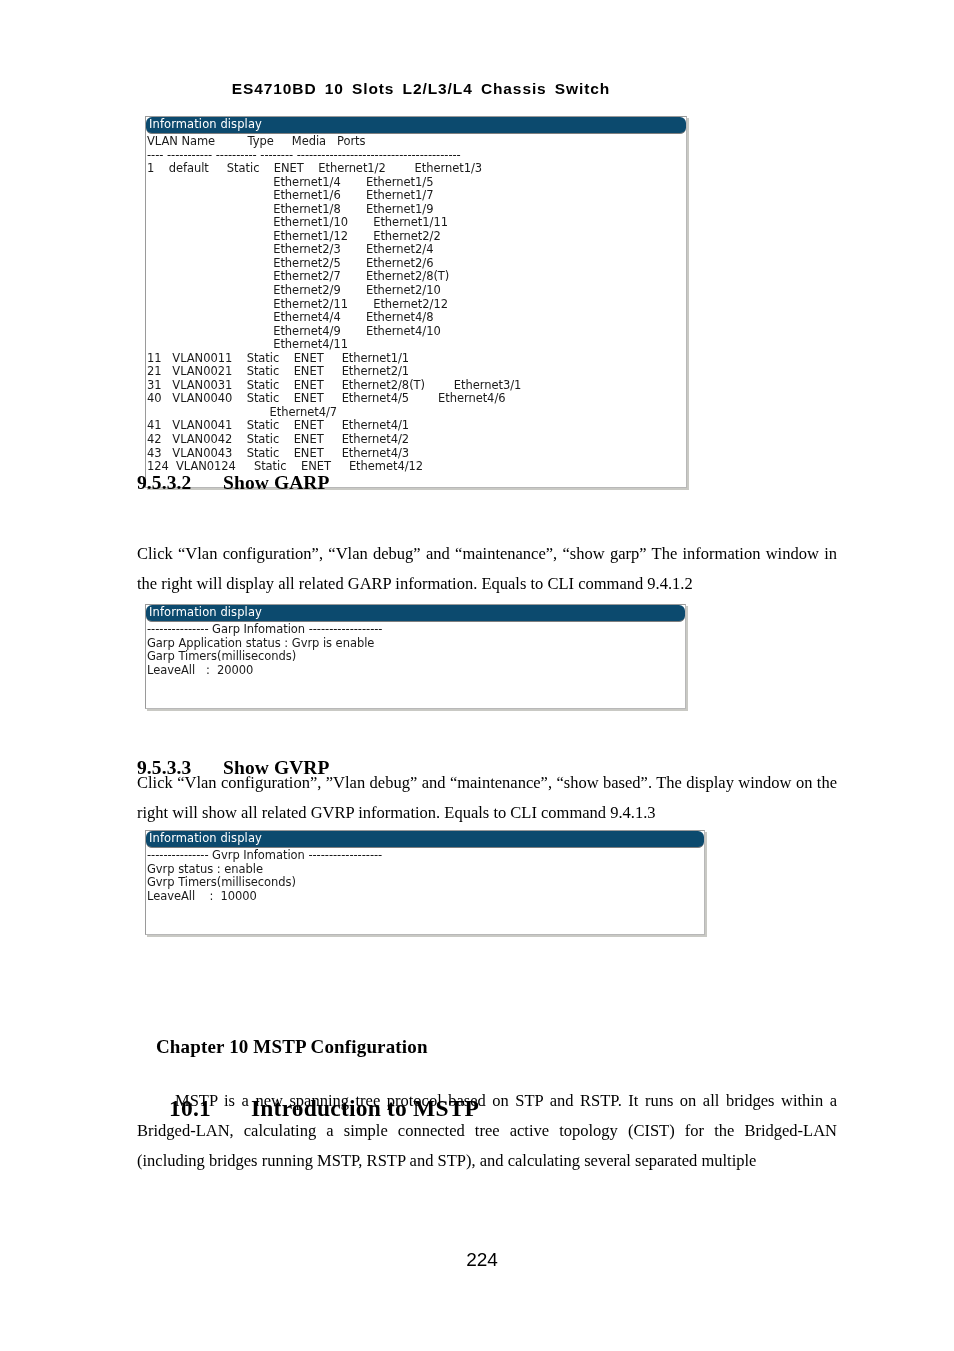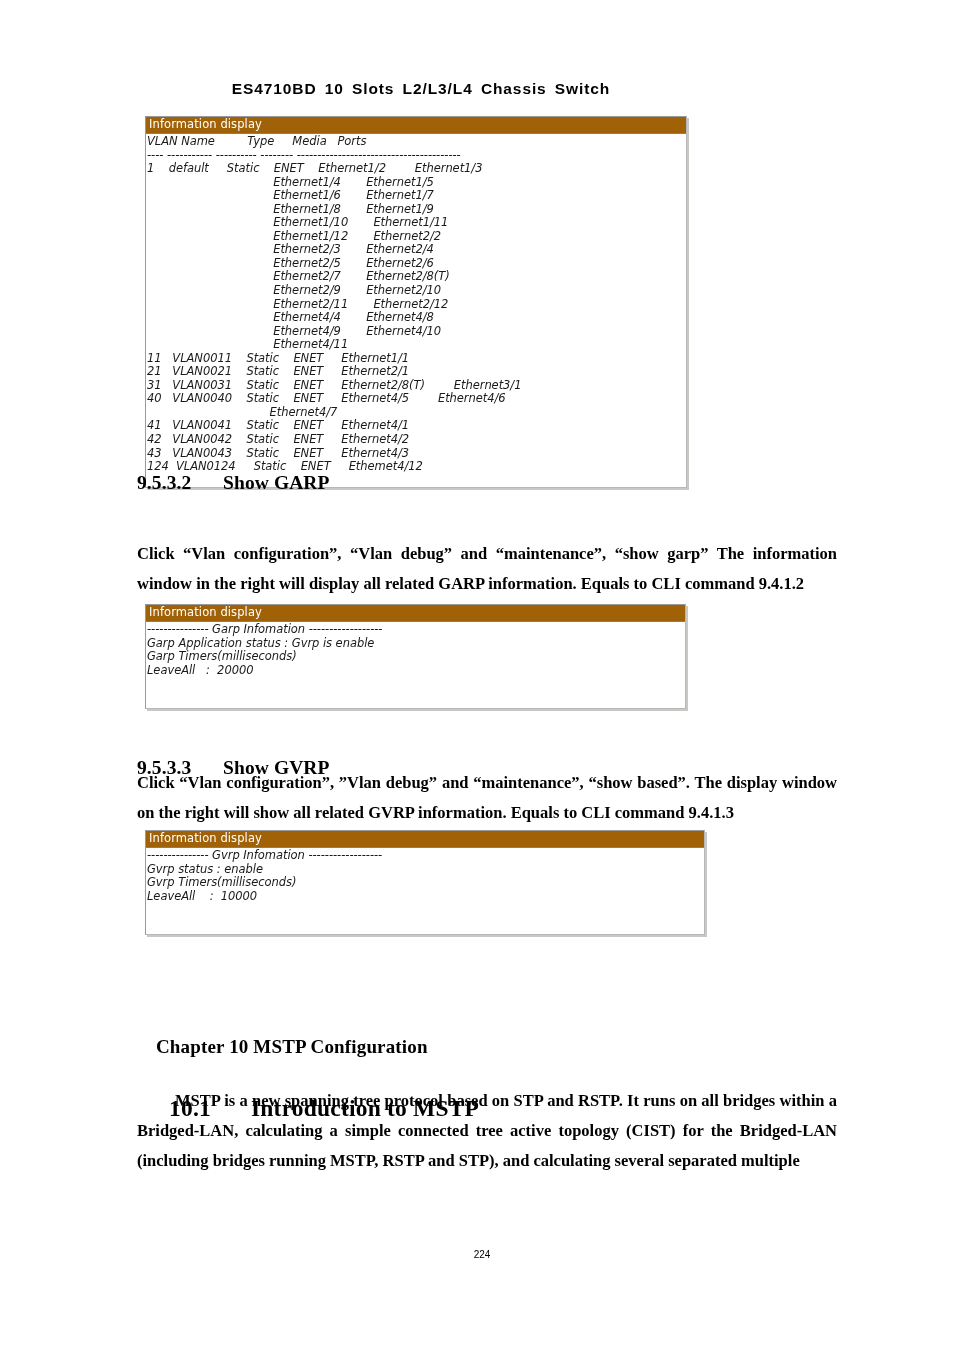--- a/index.html
+++ b/index.html
@@ -44,42 +44,42 @@
   .infowin {
     background: #ffffff;
     border: 1px solid #9a9a9a;
     border-right-color: #b8b8b8;
     border-bottom-color: #b8b8b8;
     box-shadow: 2px 2px 0 0 #c9c9c4;
     box-sizing: border-box;
     position: absolute;
   }
   .infowin .titlebar {
-    background: #a16207;
+    background: #0c4a6e;
     color: #ffffff;
     font-family: "DejaVu Sans", sans-serif;
     font-size: 11.5px;
     line-height: 15px;
     height: 16px;
     padding: 0 0 0 3px;
     letter-spacing: 0.1px;
     border-bottom: 1px solid #7f7f7f;
     overflow: hidden;
     white-space: nowrap;
+    border-radius: 6px;
   }
   .infowin .termbody {
     font-family: "DejaVu Sans", sans-serif;
     font-size: 11.5px;
     line-height: 13.55px;
     color: #1a1a1a;
     white-space: pre;
     padding: 1px 0 0 1px;
     overflow: hidden;
     letter-spacing: -0.05px;
-    font-style: italic;
   }
 
   
   #win-vlan { left: 145px; top: 116px; width: 542px; height: 372px; }
   #win-vlan .termbody { height: 354px; }
 
   
   #win-garp { left: 145px; top: 604px; width: 541px; height: 105px; }
   #win-garp .termbody { height: 87px; }
 
@@ -125,35 +125,34 @@
     position: absolute;
     margin: 0;
     left: 137px;
     width: 700px;
     font-family: "Liberation Serif", serif;
     font-size: 16.5px;
     line-height: 30px;
     text-align: justify;
     text-justify: inter-word;
     color: #000;
-    font-weight: bold;
   }
   p.body.indent { text-indent: 38px; }
 
   
   .pagenum {
     position: absolute;
     top: 1249px;
     left: 0;
     width: 954px;
     text-align: center;
     padding-left: 10px;
     box-sizing: border-box;
     font-family: "Liberation Sans", sans-serif;
-    font-size: 10px;
+    font-size: 19px;
     color: #000;
   }
 </style>
 </head>
 <body>
 
 <div class="page">
 
   <div class="run-header">ES4710BD 10 Slots L2/L3/L4 Chassis Switch</div>
 

